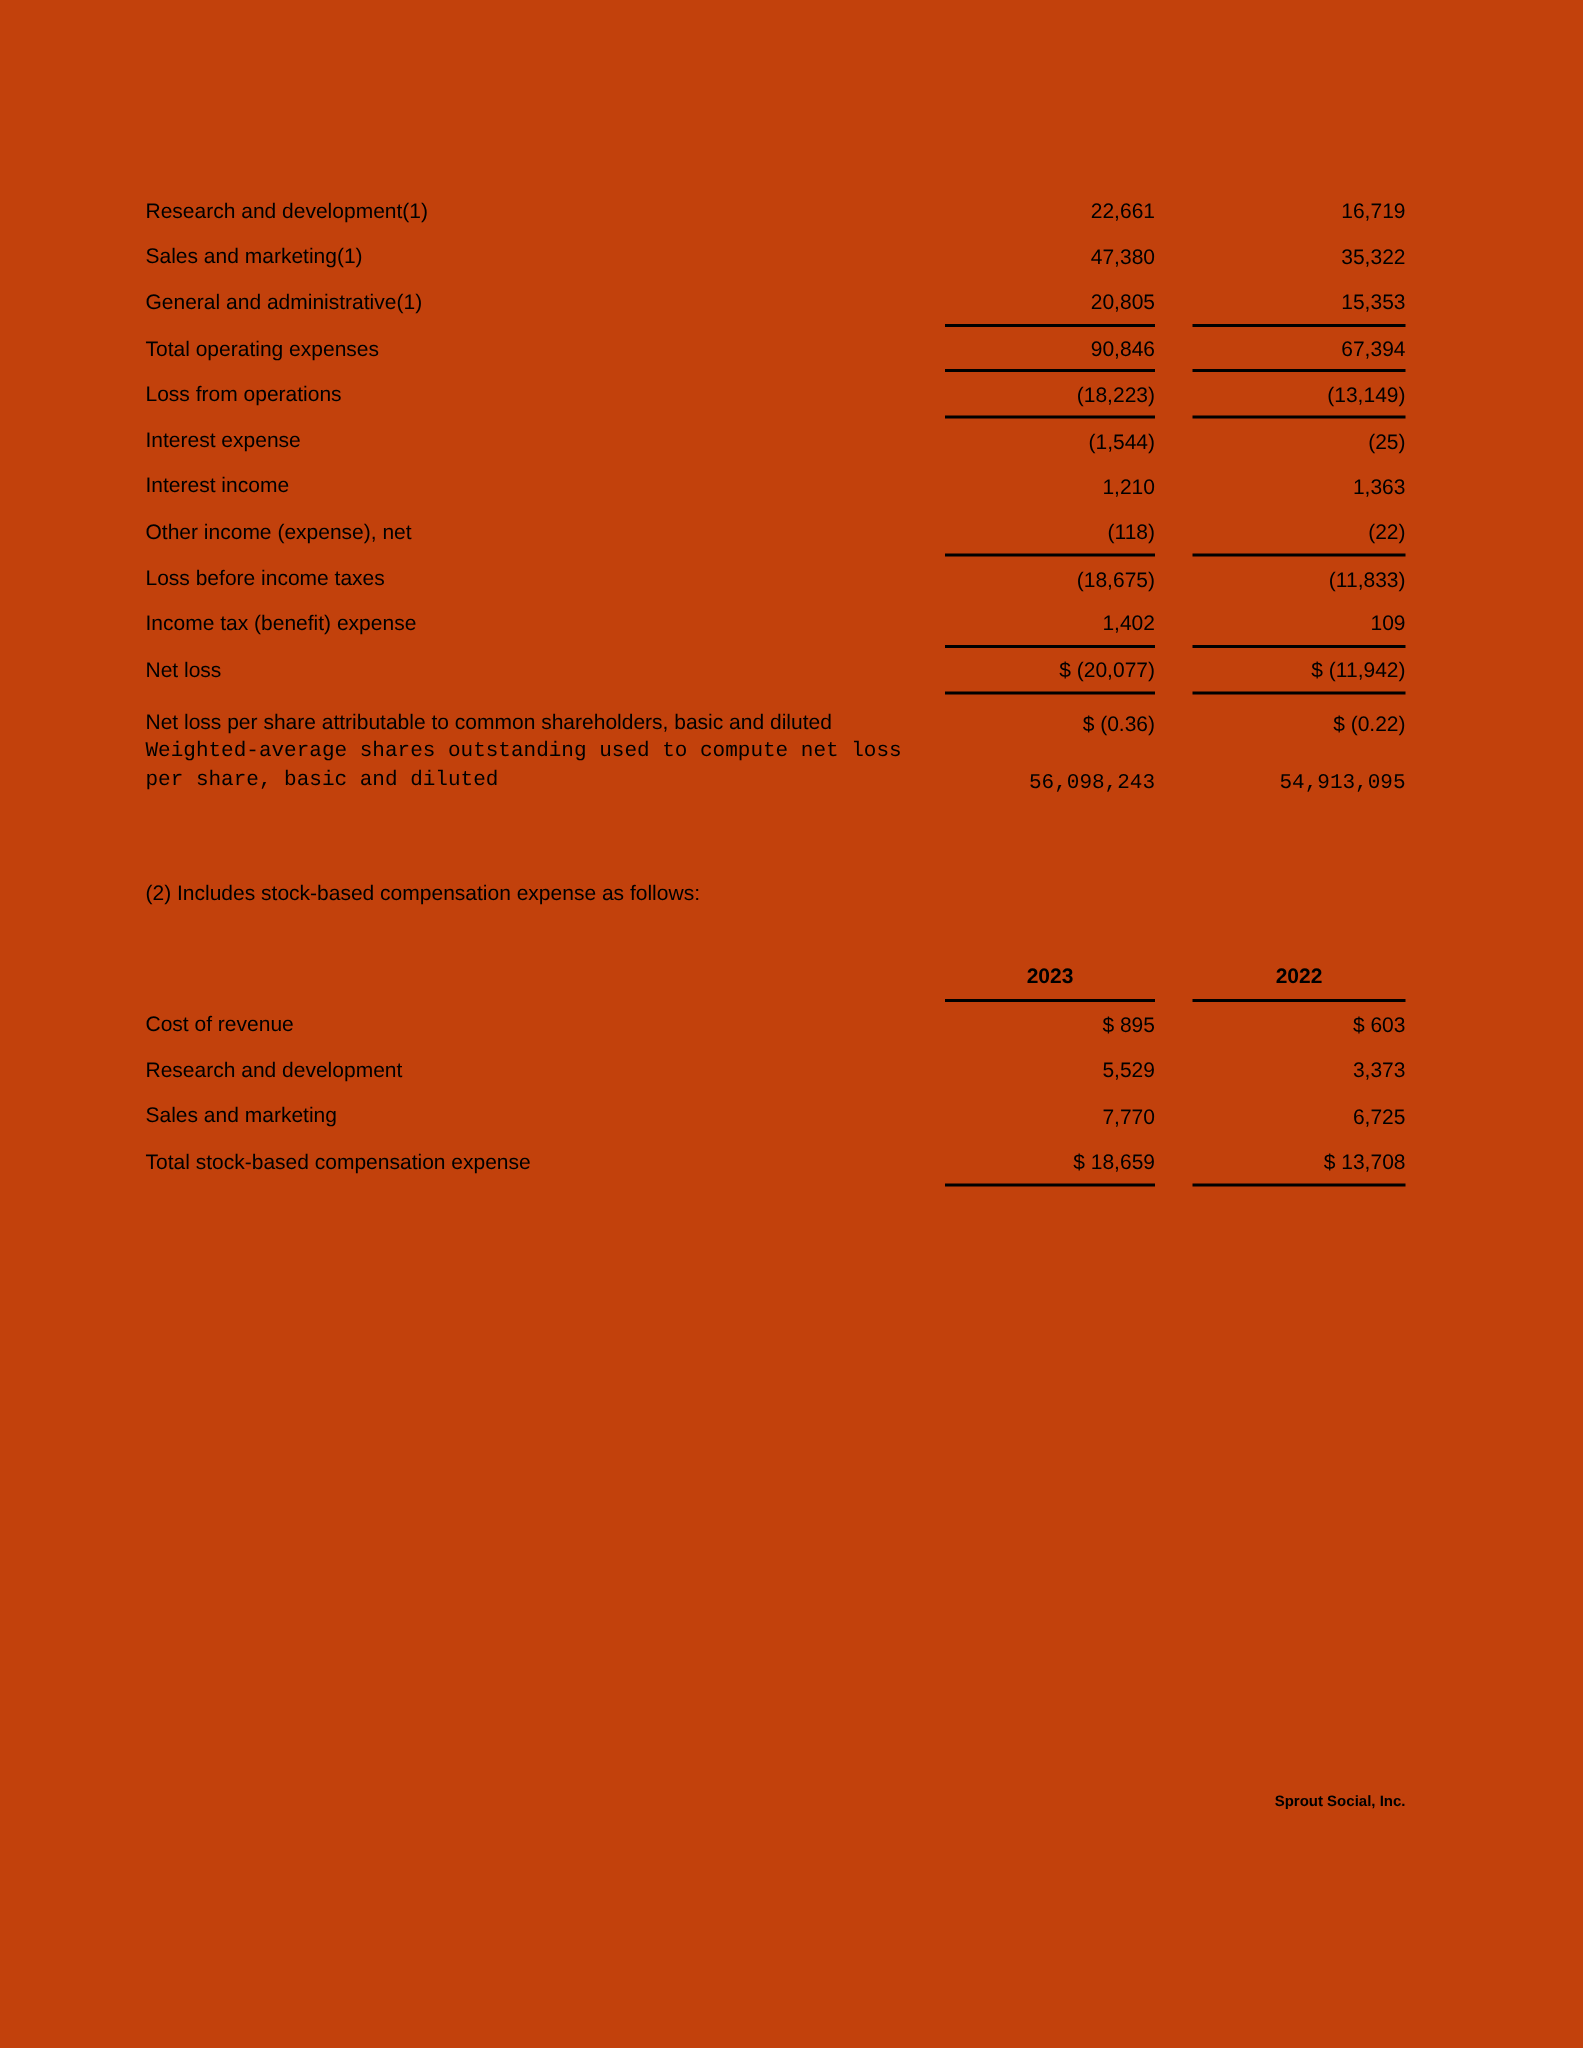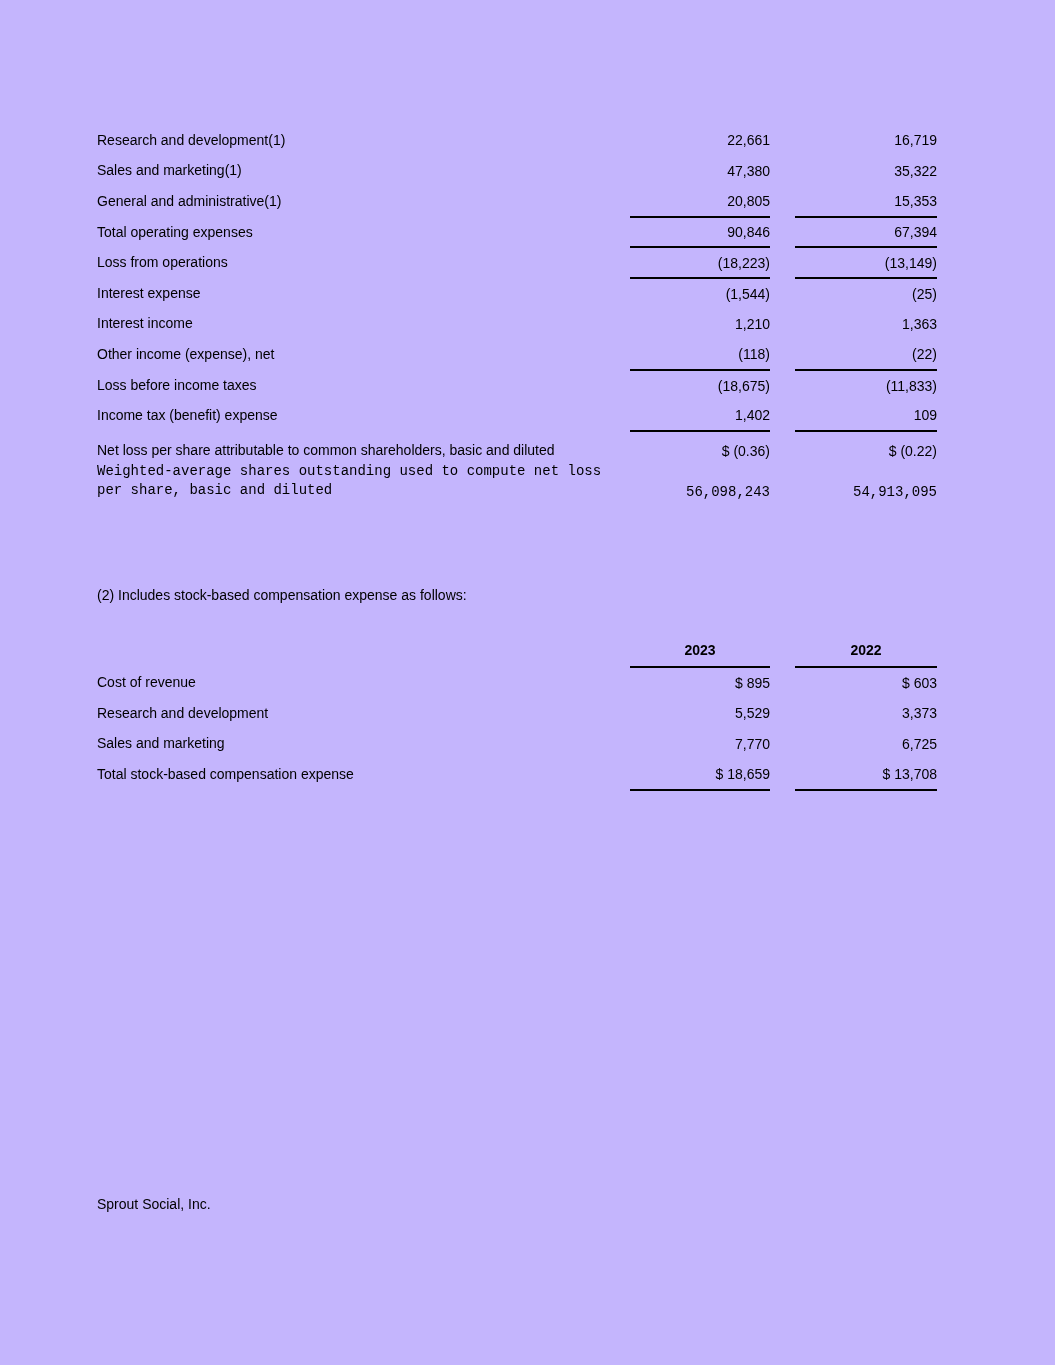--- a/index.html
+++ b/index.html
@@ -1,21 +1,21 @@
 <!DOCTYPE html>
 <html><head>
 <meta charset="utf-8">
 <style>
   * { box-sizing: border-box; }
   html, body { margin: 0; padding: 0; background: #ffffff; }
   .page {
     position: relative;
     width: 1055px;
     height: 1365px;
-    background: #c4b5fd;
+    background: #c2410c;
     color: #000000;
     font-family: "Liberation Sans", sans-serif;
     font-size: 14px;
     overflow: hidden;
   }
   table.fin {
     border-collapse: collapse;
     table-layout: fixed;
     position: absolute;
     left: 97px;
@@ -51,23 +51,23 @@
     left: 97px;
     top: 587px;
     margin: 0;
     font-size: 14px;
   }
   .page-footer {
     position: absolute;
     left: 97px;
     top: 1196px;
     width: 840px;
-    text-align: left;
-    font-weight: normal;
-    font-size: 14px;
+    text-align: right;
+    font-weight: bold;
+    font-size: 10px;
   }
 </style>
 </head>
 <body>
 
 <div class="page">
 
   <table class="fin" id="income-table">
     <colgroup>
       <col style="width:533px">
@@ -128,20 +128,26 @@
     <td class="lbl">Loss before income taxes</td>
     <td class="num">(18,675)</td>
     <td class="gap"></td>
     <td class="num">(11,833)</td>
   </tr>
         <tr class="rule-below">
     <td class="lbl">Income tax (benefit) expense</td>
     <td class="num">1,402</td>
     <td class="gap"></td>
     <td class="num">109</td>
+  </tr>
+        <tr class="rule-below">
+    <td class="lbl">Net loss</td>
+    <td class="num">$ (20,077)</td>
+    <td class="gap"></td>
+    <td class="num">$ (11,942)</td>
   </tr>
         <tr class="extra-gap">
     <td class="lbl">Net loss per share attributable to common shareholders, basic and diluted</td>
     <td class="num">$ (0.36)</td>
     <td class="gap"></td>
     <td class="num">$ (0.22)</td>
   </tr>
         <tr class="two-line">
     <td class="lbl">Weighted-average shares outstanding used to compute net loss per share, basic and diluted</td>
     <td class="num">56,098,243</td>

